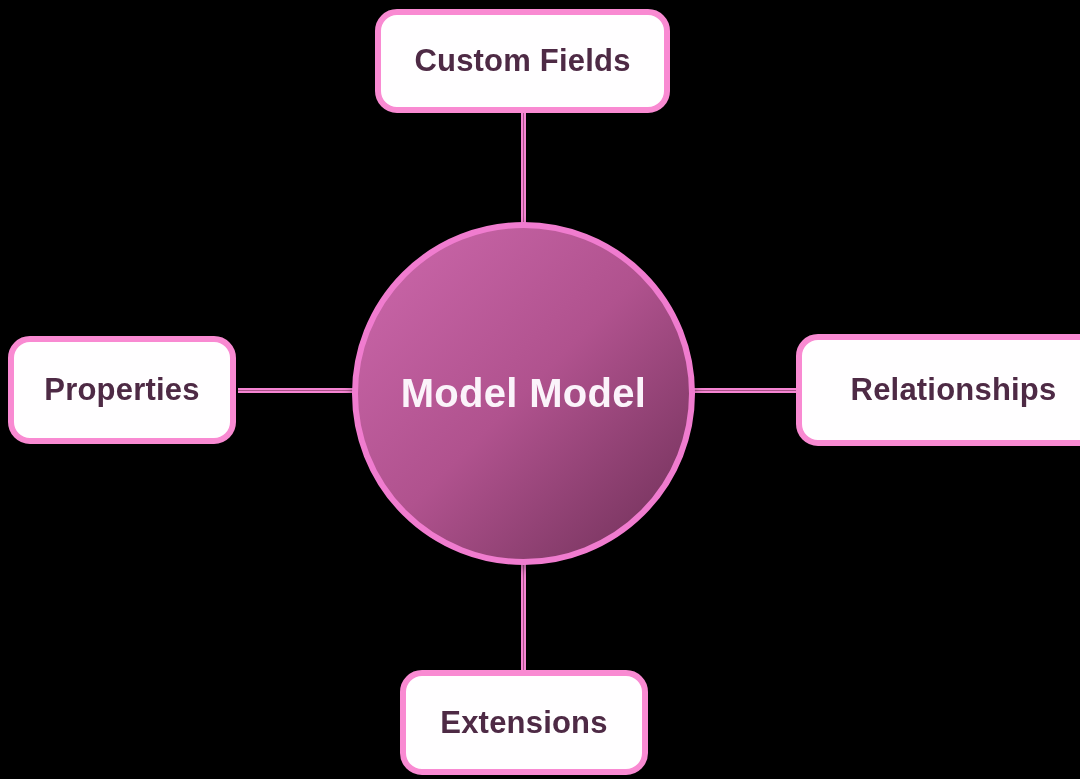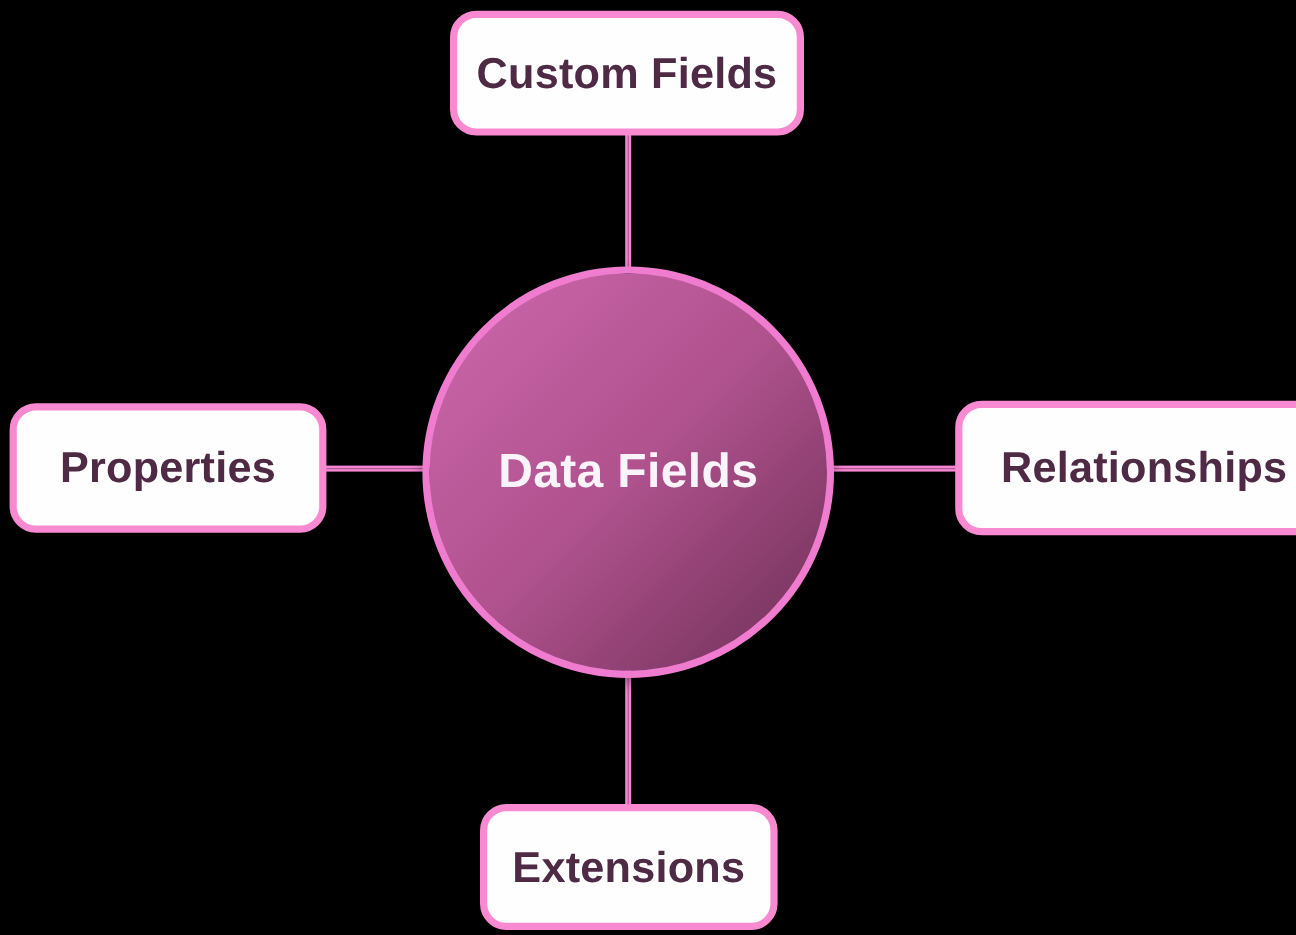--- a/index.html
+++ b/index.html
@@ -22,28 +22,28 @@
     background: #fffeff;
     border: 6px solid #f98ad2;
     border-radius: 22px;
     box-sizing: border-box;
     display: flex;
     align-items: center;
     justify-content: center;
   }
   .node-label {
     color: #4e2a45;
-    font-size: 36px;
+    font-size: 31px;
     font-weight: 700;
     letter-spacing: 0.2px;
     white-space: nowrap;
   }
 
   #box-custom-fields { left: 375px; top: 9px;   width: 295px; height: 104px; }
-  #box-properties    { left: 8px;   top: 336px; width: 264px; height: 108px; }
+  #box-properties    { left: 8px;   top: 336px; width: 228px; height: 108px; }
   #box-relationships { left: 796px; top: 334px; width: 315px; height: 112px; }
   #box-extensions    { left: 400px; top: 670px; width: 248px; height: 105px; justify-content: center; }
 
   
   .center-circle {
     position: absolute;
     left: 352px;
     top: 222px;
     width: 343px;
     height: 343px;
@@ -101,16 +101,16 @@
 
   <div class="node-box" id="box-relationships">
     <span class="node-label">Relationships</span>
   </div>
 
   <div class="node-box" id="box-extensions">
     <span class="node-label">Extensions</span>
   </div>
 
   <div class="center-circle">
-    <span class="center-label">Data Fields</span>
+    <span class="center-label">Model Model</span>
   </div>
 
 </div>
 
 </body></html>

